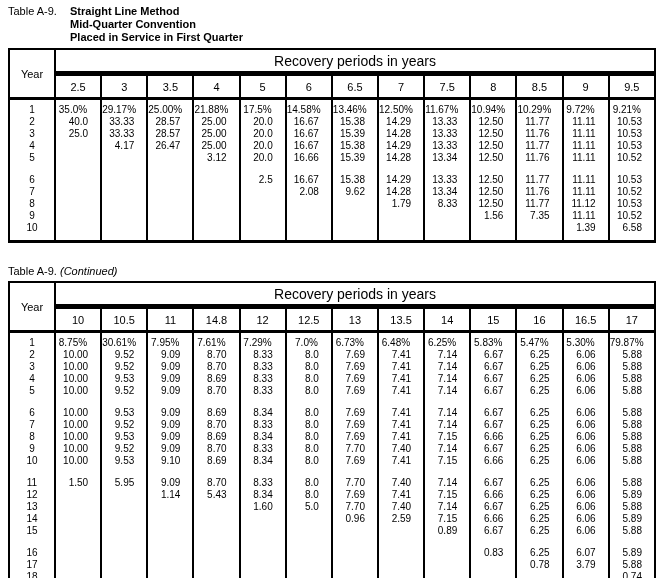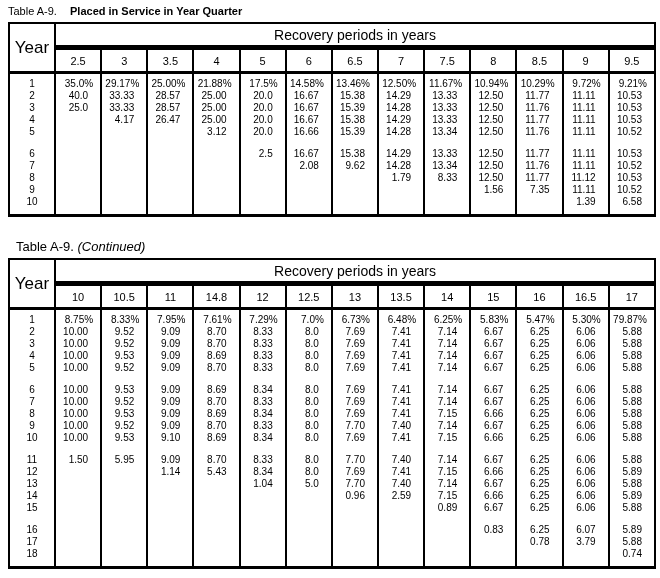--- a/index.html
+++ b/index.html
@@ -19,50 +19,52 @@
     table-layout: fixed;
     width: 648px;
     border: 2px solid #000;
     border-bottom-width: 3px;
   }
   th, td { padding: 0; overflow: hidden; white-space: nowrap; }
   th { font-weight: normal; }
   col.year-col { width: 46px; }
 
   thead th { border-left: 2px solid #000; }
-  thead th.year-h { border-left: none; font-size: 17px; border-bottom: 3px solid #000; }
+  thead th.year-h { border-left: none; font-size: 11px; border-bottom: 3px solid #000; }
   thead th.span {
     font-size: 14px; height: 21px;
     border-bottom: 5px solid #000000;
   }
   thead tr.cols-row th {
     font-size: 11px; height: 21px;
     border-bottom: 3px solid #000;
   }
 
   tbody td { border-left: 2px solid #000; font-size: 10px; height: 12px; }
   tbody td.year { border-left: none; text-align: center; }
   tbody td.val { text-align: right; padding-right: 12px; }
-  tbody td.val.pct { padding-right: 7px; }
+  tbody td.val.pct { padding-right: 13px; }
   tbody tr.first-row td { padding-top: 3px; }
   tbody tr.sep td { height: 10px; }
   tbody tr.pad td { height: 7px; }
 
-  .title2 { margin: 22px 0 4px 8px; font-size: 13px; }
+  .title2 { margin: 22px 0 4px 0; font-size: 11px; }
   .title2 .cont { font-style: italic; }
 </style>
 </head>
 <body>
 
 <div class="page">
 
   <div class="title-block">
     <div class="title-label">Table A-9.</div>
     <div class="title-lines">
-      <div>Placed in Service in Year Quarter</div>
+      <div>Straight Line Method</div>
+      <div>Mid-Quarter Convention</div>
+      <div>Placed in Service in First Quarter</div>
     </div>
   </div>
 
   <table>
     <colgroup>
       <col class="year-col">
       <col>
         <col>
         <col>
         <col>
@@ -333,21 +335,21 @@
           <th>15</th>
           <th>16</th>
           <th>16.5</th>
           <th>17</th>
         </tr>
     </thead>
     <tbody>
         <tr class="first-row">
           <td class="year">1</td>
           <td class="val pct">8.75%</td>
-          <td class="val pct">8.33%</td>
+          <td class="val pct">30.61%</td>
           <td class="val pct">7.95%</td>
           <td class="val pct">7.61%</td>
           <td class="val pct">7.29%</td>
           <td class="val pct">7.0%</td>
           <td class="val pct">6.73%</td>
           <td class="val pct">6.48%</td>
           <td class="val pct">6.25%</td>
           <td class="val pct">5.83%</td>
           <td class="val pct">5.47%</td>
           <td class="val pct">5.30%</td>
@@ -560,21 +562,21 @@
           <td class="val">6.25</td>
           <td class="val">6.06</td>
           <td class="val">5.89</td>
         </tr>
         <tr>
           <td class="year">13</td>
           <td class="val"></td>
           <td class="val"></td>
           <td class="val"></td>
           <td class="val"></td>
-          <td class="val">1.04</td>
+          <td class="val">1.60</td>
           <td class="val">5.0</td>
           <td class="val">7.70</td>
           <td class="val">7.40</td>
           <td class="val">7.14</td>
           <td class="val">6.67</td>
           <td class="val">6.25</td>
           <td class="val">6.06</td>
           <td class="val">5.88</td>
         </tr>
         <tr>

